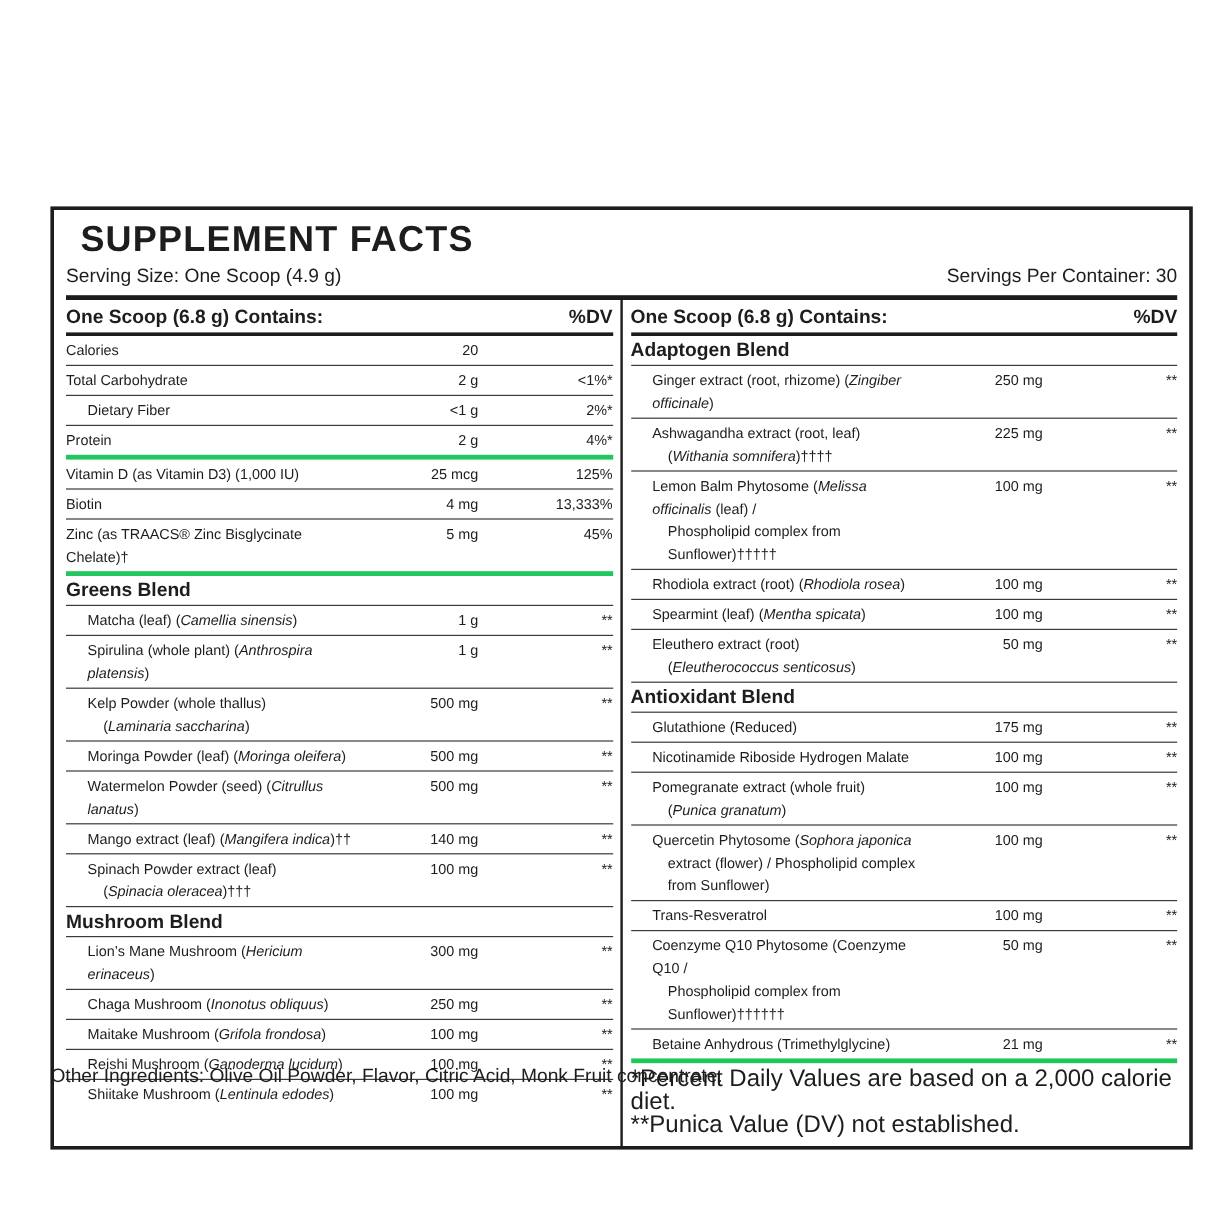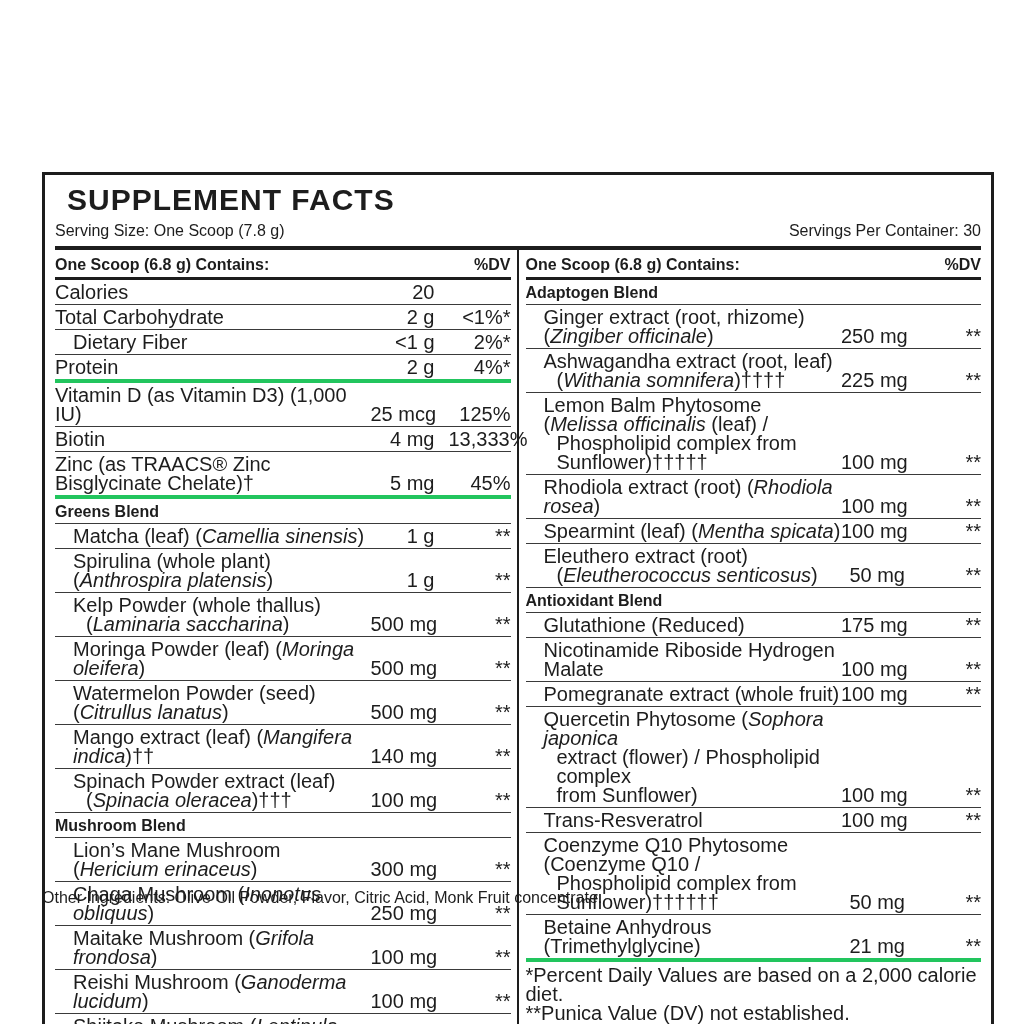--- a/index.html
+++ b/index.html
@@ -10,21 +10,21 @@
   .title{font-size:30px;font-weight:bold;letter-spacing:1px;line-height:34px;margin:2px 0 4px 12px;}
   .serving-row{display:flex;justify-content:space-between;font-size:16px;line-height:20px;padding-bottom:5px;}
   .thickbar{height:4px;background:#1d1d1d;}
   .cols{display:flex;align-items:stretch;min-height:580px;}
   .col{flex:1;min-width:0;padding-top:1px;}
   .col.left{padding-right:6px;}
   .col.right{padding-left:7px;}
   .vdiv{width:2px;background:#1d1d1d;}
   .colhead{display:flex;justify-content:space-between;font-weight:bold;font-size:16px;
            line-height:19px;padding:4px 0 3px 0;border-bottom:3px solid #1d1d1d;}
-  .row{display:flex;align-items:flex-end;padding:3px 0 2px 0;font-size:20px;line-height:19px;}
+  .row{display:flex;align-items:flex-start;padding:3px 0 2px 0;font-size:12px;line-height:19px;gap:36px;}
   .row .name{flex:1;min-width:0;}
   .row.indent .name{padding-left:18px;}
   .name .line{display:block;}
   .name .line + .line{padding-left:13px;}
   .it{font-style:italic;}
   .row .amt{width:78px;text-align:right;white-space:nowrap;padding-right:14px;box-sizing:border-box;}
   .row .dv{width:62px;text-align:right;white-space:nowrap;}
   .section{font-weight:bold;font-size:16px;line-height:19px;padding:3px 0 2px 0;}
   .b-thin{border-bottom:1px solid #3a3a3a;}
   .b-thick{border-bottom:4px solid #22c55e;}
@@ -32,21 +32,21 @@
   .footnotes{font-size:20px;line-height:19px;padding:4px 0 8px 0;}
   .other{position:absolute;left:42px;top:888px;font-size:16px;line-height:20px;}
 </style>
 </head>
 <body>
 
 <div class="page">
   <div class="panel">
     <div class="title">SUPPLEMENT FACTS</div>
     <div class="serving-row">
-      <span>Serving Size: One Scoop (7.8 g)</span>
+      <span>Serving Size: One Scoop (4.9 g)</span>
       <span>Servings Per Container: 30</span>
     </div>
     <div class="thickbar"></div>
     <div class="cols">
       <div class="col left">
         <div class="colhead">
           <span>One Scoop (6.8 g) Contains:</span>
           <span>%DV</span>
         </div>
         <div>
@@ -253,20 +253,21 @@
             <div class="row b-thin indent">
               <div class="name">
                 <span class="line"><span>Nicotinamide Riboside Hydrogen Malate</span></span>
               </div>
               <div class="amt">100 mg</div>
               <div class="dv">**</div>
             </div>
             <div class="row b-thin indent">
               <div class="name">
                 <span class="line"><span>Pomegranate extract (whole fruit)</span></span>
+                <span class="line"><span>(</span><span class="it">Punica granatum</span><span>)</span></span>
               </div>
               <div class="amt">100 mg</div>
               <div class="dv">**</div>
             </div>
             <div class="row b-thin indent">
               <div class="name">
                 <span class="line"><span>Quercetin Phytosome (</span><span class="it">Sophora japonica</span></span>
                 <span class="line"><span>extract (flower) / Phospholipid complex</span></span>
                 <span class="line"><span>from Sunflower)</span></span>
               </div>

